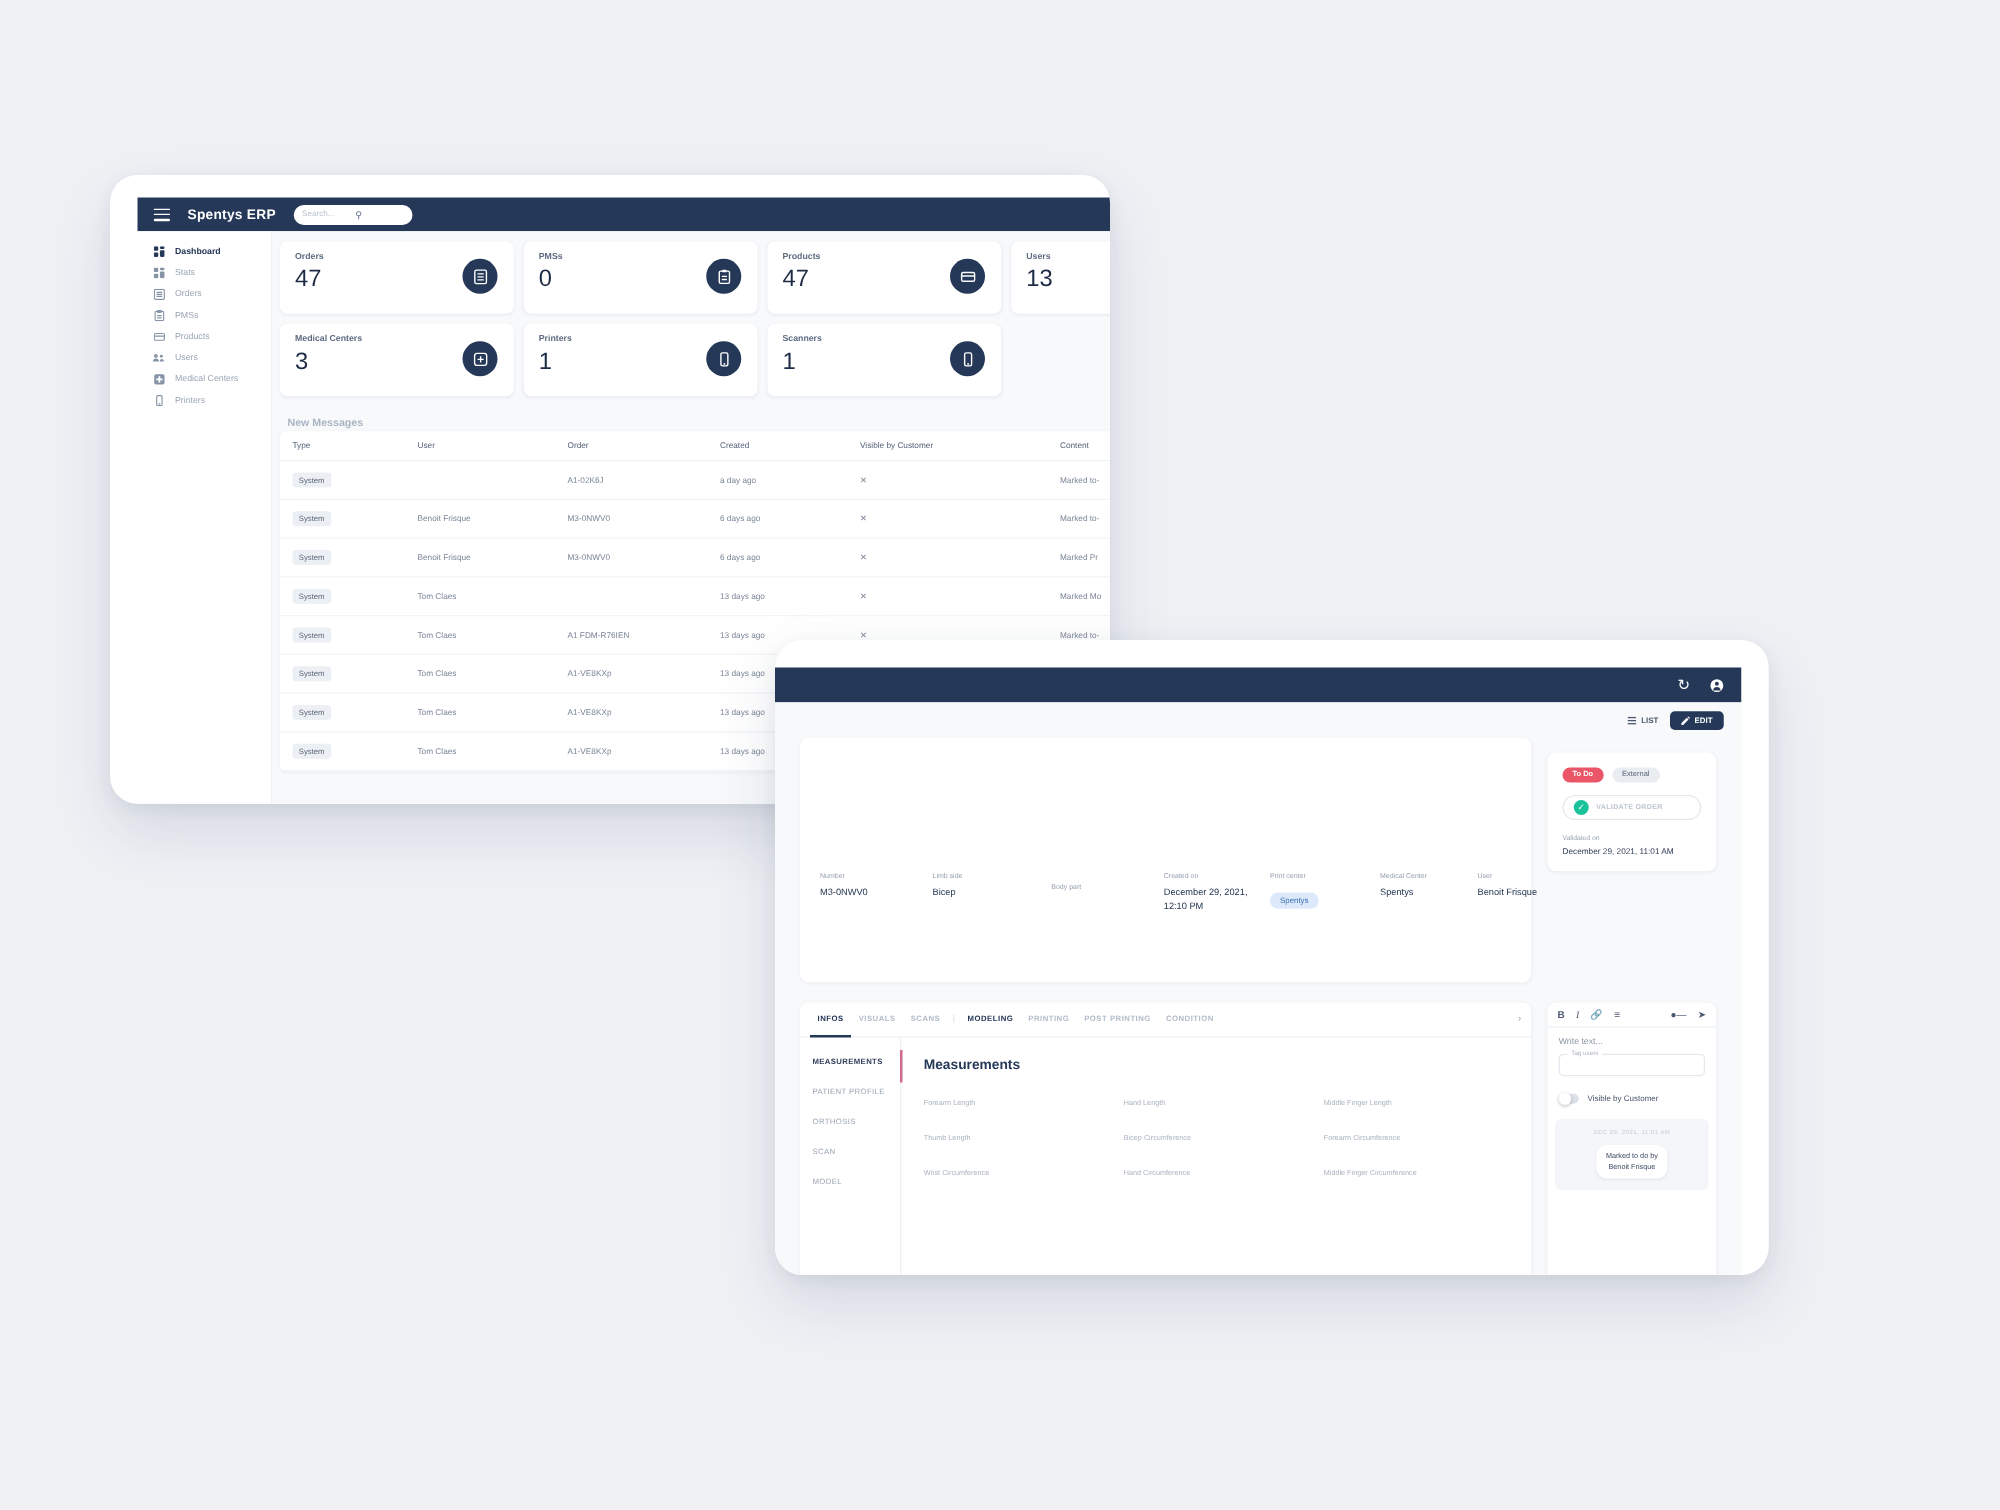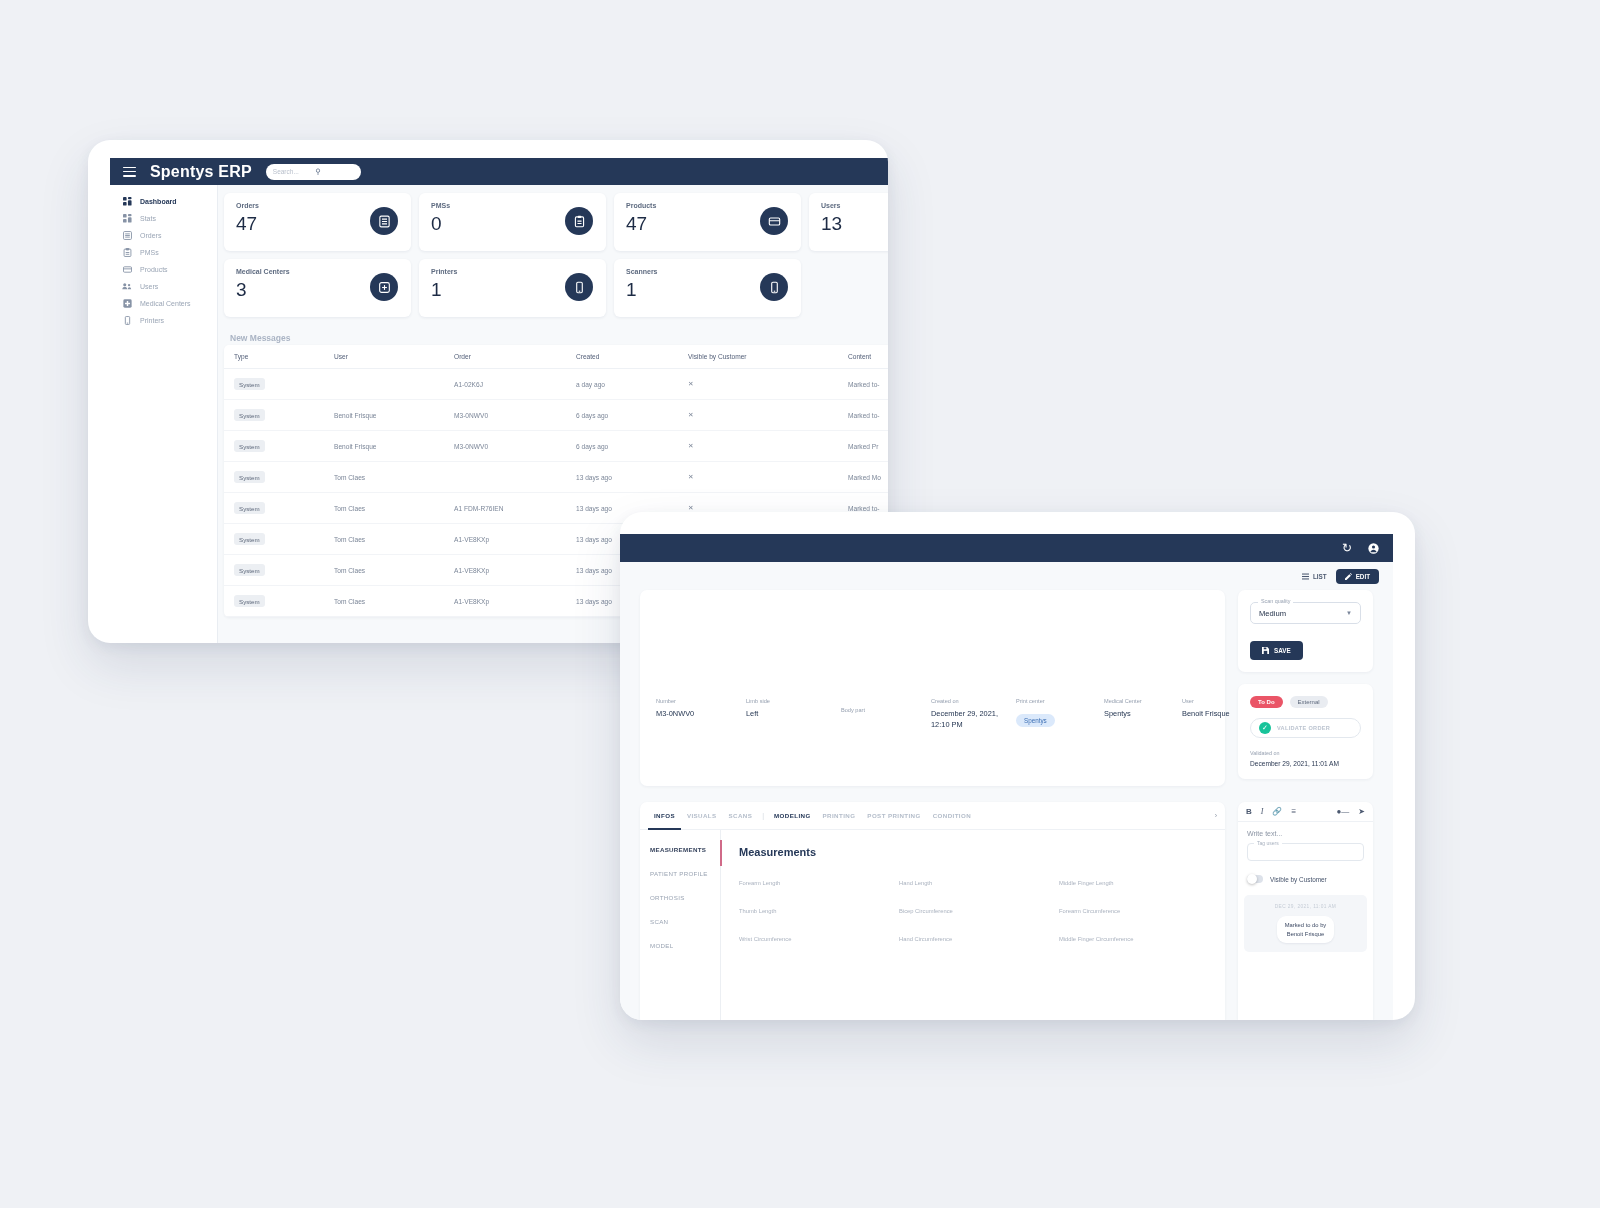--- a/index.html
+++ b/index.html
@@ -21,21 +21,21 @@
     overflow: hidden;
   }
   .w1-topbar {
     position: absolute; left: 22px; top: 18px; right: 0; height: 27px;
     background: #253858; display: flex; align-items: center; gap: 14px;
     padding-left: 13px;
   }
   .burger { width: 13px; height: 10px; display: flex; flex-direction: column;
             justify-content: space-between; cursor: pointer; }
   .burger i { display: block; height: 1.7px; background: #fff; border-radius: 1px; }
-  .brand { color: #fff; font-size: 16px; font-weight: bold; letter-spacing: .2px; }
+  .brand { color: #fff; font-size: 11px; font-weight: bold; letter-spacing: .2px; }
   .searchbox {
     width: 95px; height: 16px; background: #fff; border-radius: 9px;
     display: flex; align-items: center; padding: 0 7px; gap: 4px;
   }
   .searchbox span { font-size: 6.5px; color: #b9c0cc; flex: 1; }
   .searchbox .mg { font-size: 7.5px; color: #5a6b86; }
 
   .w1-side {
     position: absolute; left: 22px; top: 45px; width: 108px; bottom: 0;
     background: #fff; border-right: 1px solid #e9edf2; padding-top: 8px;
@@ -495,21 +495,21 @@
       </div>
 
       <div class="w2-left">
         <div class="info-row">
           <div class="fld" style="width:90px">
             <div class="f-lbl">Number</div>
             <div class="f-val">M3-0NWV0</div>
           </div>
           <div class="fld" style="width:95px">
             <div class="f-lbl">Limb side</div>
-            <div class="f-val">Left</div>
+            <div class="f-val">Bicep</div>
           </div>
           <div class="fld" style="width:90px;padding-top:9px">
             <div class="f-lbl">Body part</div>
             <div class="f-val"></div>
           </div>
           <div class="fld" style="width:85px">
             <div class="f-lbl">Created on</div>
             <div class="f-val" style="max-width:70px">December 29, 2021, 12:10 PM</div>
           </div>
           <div class="fld" style="width:88px">
@@ -521,35 +521,20 @@
             <div class="f-val">Spentys</div>
           </div>
           <div class="fld">
             <div class="f-lbl">User</div>
             <div class="f-val">Benoit Frisque</div>
           </div>
         </div>
       </div>
 
       <div class="w2-right">
-        <div class="panel">
-          <div class="sel-wrap">
-            <span class="sel-lbl">Scan quality</span>
-            <span class="sel-val">Medium</span>
-            <span class="caret">▼</span>
-          </div>
-          <button class="save-btn">
-            <svg width="7" height="7" viewBox="0 0 8 8" fill="#fff">
-                <path d="M0 0h6l2 2v6H0z"></path>
-                <rect x="2" y="4.4" width="4" height="3.6" fill="#253858"></rect>
-                <rect x="2" y=".6" width="3" height="2" fill="#253858"></rect>
-              </svg>
-            <span>SAVE</span>
-          </button>
-        </div>
 
         <div class="panel" style="margin-top:12px">
           <div class="badges">
             <span class="b-todo">To Do</span>
             <span class="b-ext">External</span>
           </div>
           <div class="validate">
             <span class="vchk">✓</span>
             <span class="vlbl">VALIDATE ORDER</span>
           </div>

